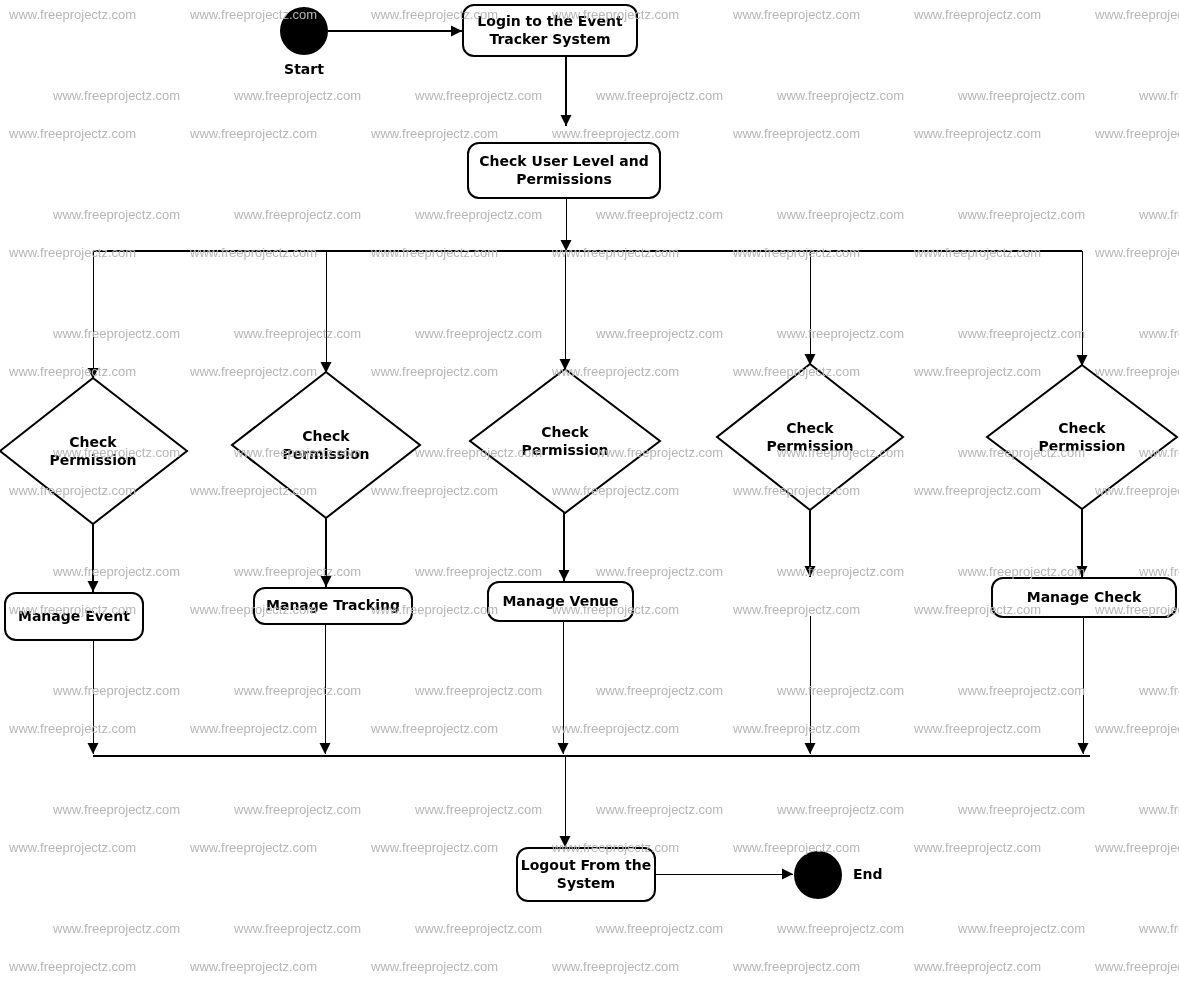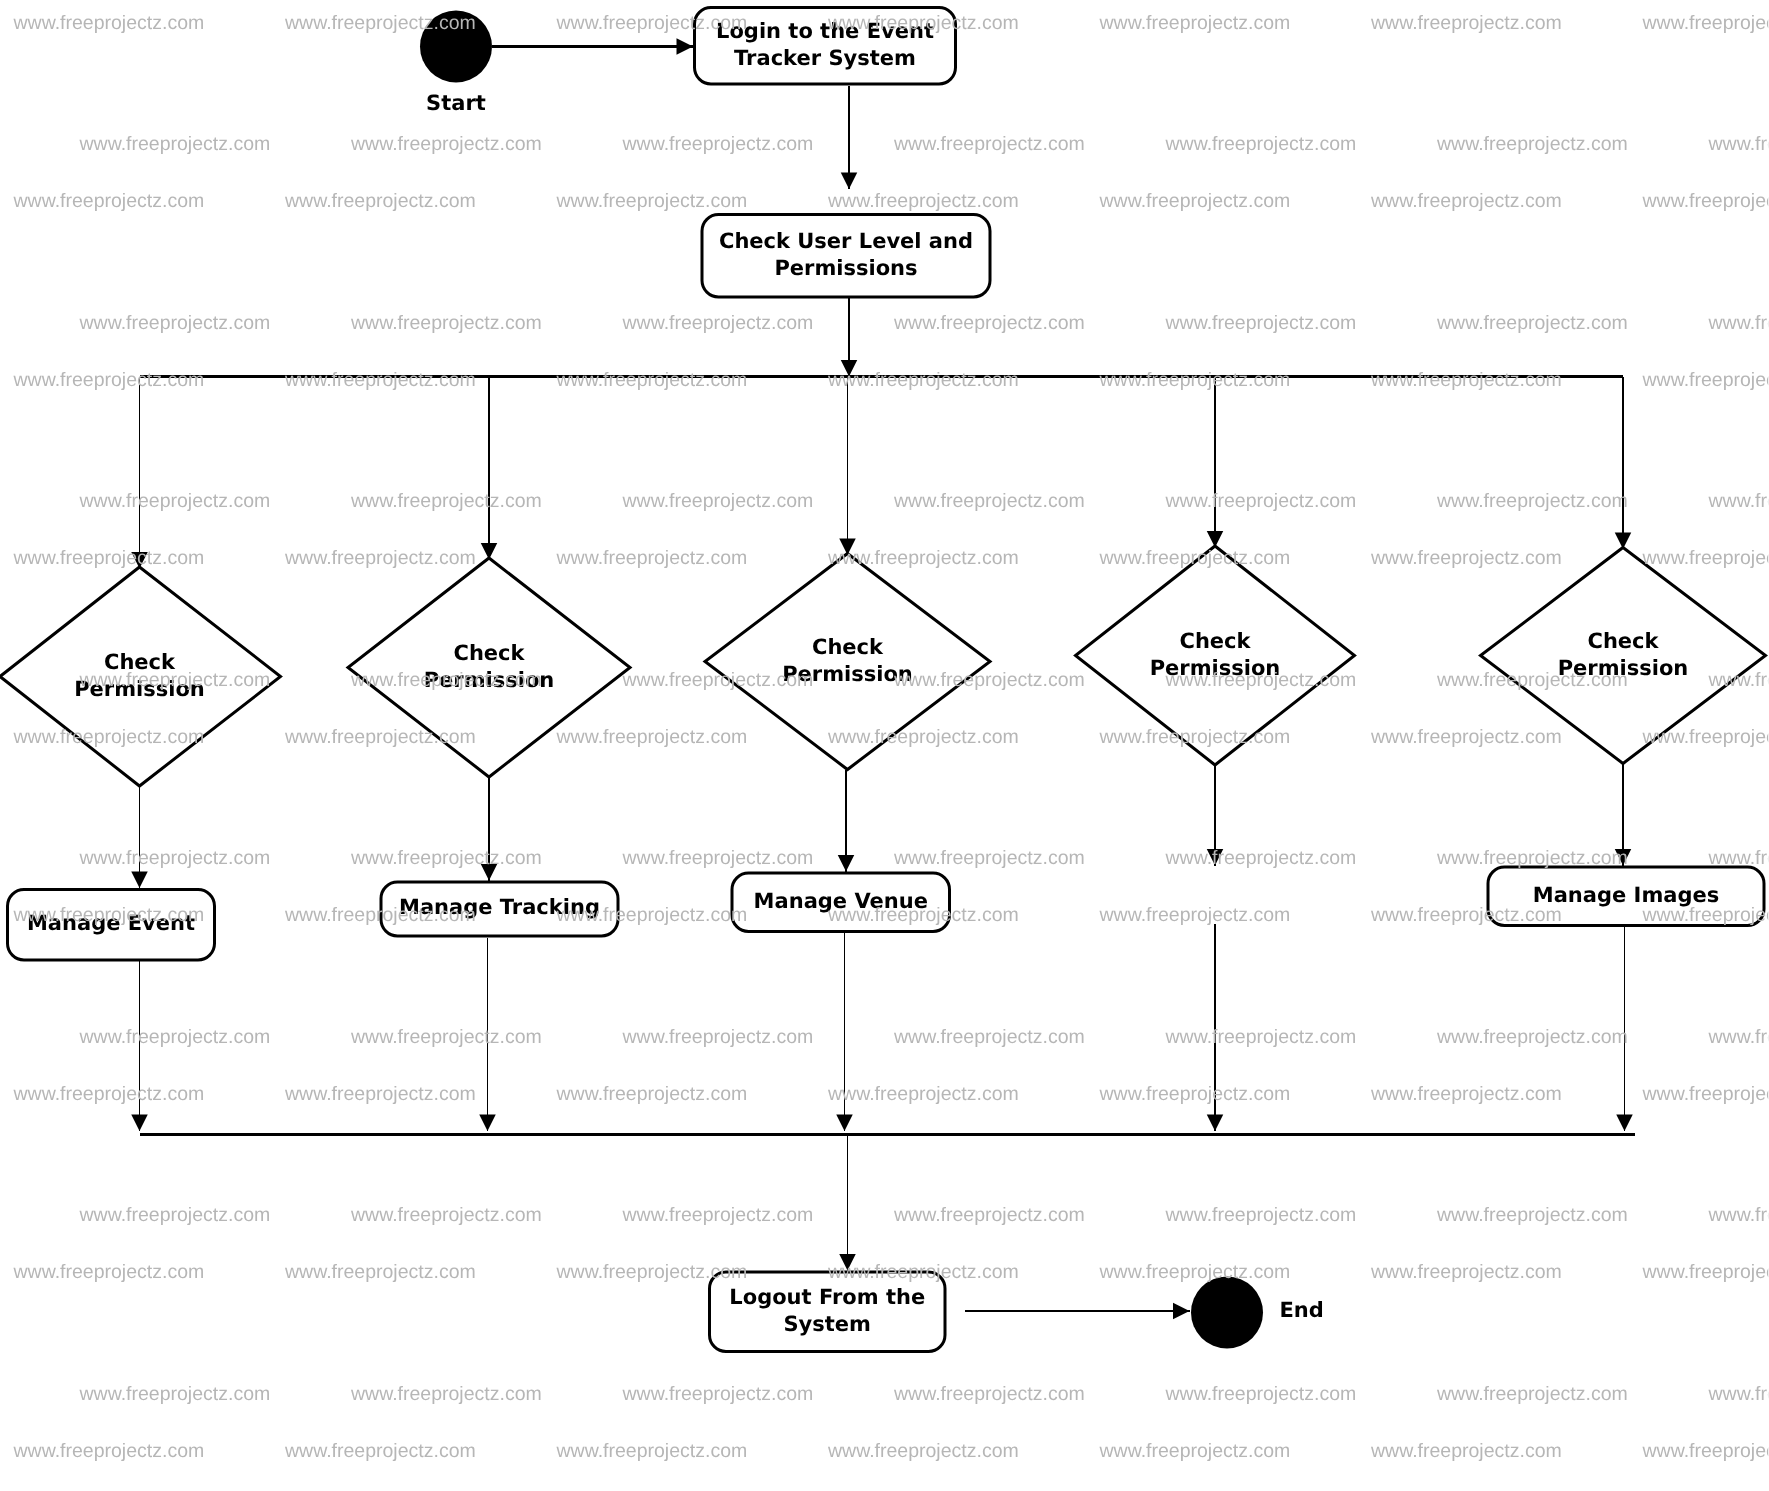--- a/index.html
+++ b/index.html
@@ -137,23 +137,23 @@
   <div class="dlabel" style="left:505px;top:424px;">Check
 Permission</div>
   <div class="dlabel" style="left:750px;top:420px;">Check
 Permission</div>
   <div class="dlabel" style="left:1022px;top:420px;">Check
 Permission</div>
 
   <div class="node" style="left:4px;top:592px;width:140px;height:49px;">Manage Event</div>
   <div class="node" style="left:487px;top:581px;width:147px;height:41px;">Manage Venue</div>
   <div class="node" style="left:253px;top:587px;width:160px;height:38px;">Manage Tracking</div>
-  <div class="node" style="left:991px;top:577px;width:186px;height:41px;">Manage Images</div>
-
-  <div class="node" style="left:472px;top:847px;width:159px;height:55px;">Logout From the
+  <div class="node" style="left:991px;top:577px;width:186px;height:41px;">Manage Check</div>
+
+  <div class="node" style="left:516px;top:847px;width:140px;height:55px;">Logout From the
 System</div>
 
 
   <div id="watermark-layer" style="color: rgb(182, 182, 182);">
       <span class="wm" style="left: 9px; top: 7px; color: rgb(182, 182, 182);">www.freeprojectz.com</span>
       <span class="wm" style="left: 190px; top: 7px; color: rgb(182, 182, 182);">www.freeprojectz.com</span>
       <span class="wm" style="left: 371px; top: 7px; color: rgb(182, 182, 182);">www.freeprojectz.com</span>
       <span class="wm" style="left: 552px; top: 7px; color: rgb(182, 182, 182);">www.freeprojectz.com</span>
       <span class="wm" style="left: 733px; top: 7px; color: rgb(182, 182, 182);">www.freeprojectz.com</span>
       <span class="wm" style="left: 914px; top: 7px; color: rgb(182, 182, 182);">www.freeprojectz.com</span>

